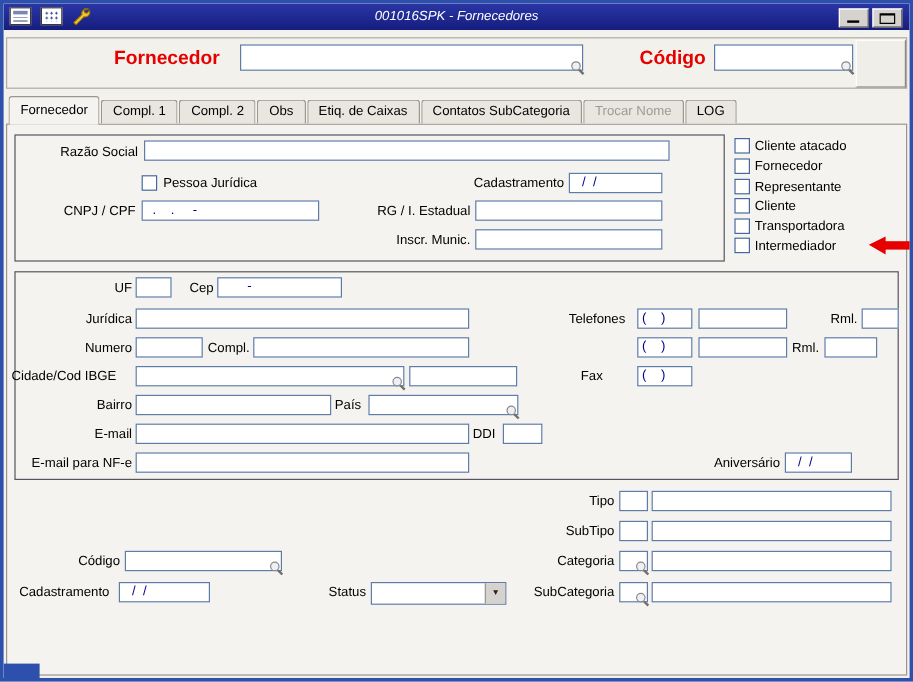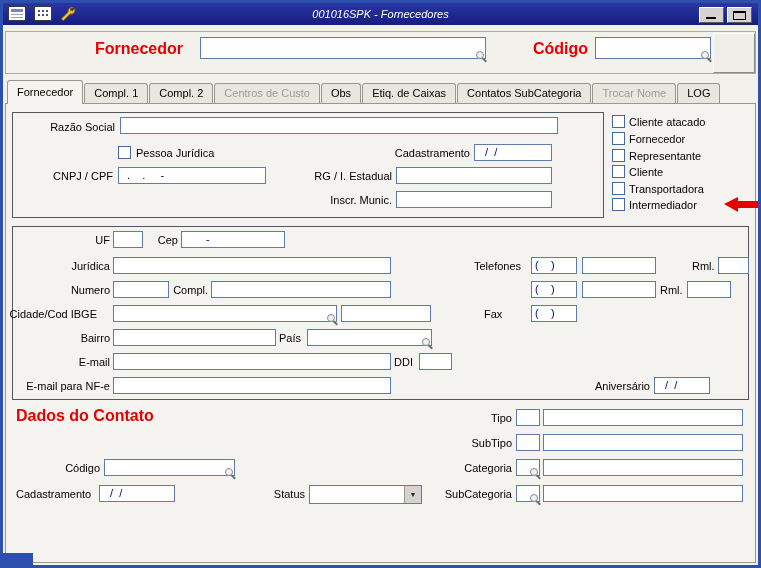--- a/index.html
+++ b/index.html
@@ -105,21 +105,20 @@
   <div class="redh" style="left:530px;top:37px">Código</div>
   <div class="field field-lg" style="left:592px;top:34px;width:116px">
     <span class="lookup"></span>
   </div>
   <div class="header-btn"></div>
 
   <div class="tabs">
     <div class="tab active">Fornecedor</div>
     <div class="tab">Compl. 1</div>
     <div class="tab">Compl. 2</div>
-    <div class="tab disabled">Centros de Custo</div>
     <div class="tab">Obs</div>
     <div class="tab">Etiq. de Caixas</div>
     <div class="tab">Contatos SubCategoria</div>
     <div class="tab disabled">Trocar Nome</div>
     <div class="tab">LOG</div>
   </div>
 
   <div class="main-panel"></div>
 
   <div class="group" style="left:9px;top:109px;width:592px;height:106px"></div>
@@ -194,21 +193,20 @@
   <div class="lbl r" style="left:57px;top:353px;width:50px">E-mail</div>
   <div class="field" style="left:110px;top:350px;width:278px"></div>
   <div class="lbl" style="left:391px;top:353px">DDI</div>
   <div class="field" style="left:416px;top:350px;width:33px"></div>
 
   <div class="lbl r" style="left:11px;top:377px;width:96px">E-mail para NF-e</div>
   <div class="field" style="left:110px;top:374px;width:278px"></div>
   <div class="lbl r" style="left:585px;top:377px;width:62px">Aniversário</div>
   <div class="field pad10" style="left:651px;top:374px;width:56px">/  /</div>
 
-  <div class="redh" style="left:13px;top:404px">Dados do Contato</div>
 
   <div class="lbl r" style="left:475px;top:409px;width:34px">Tipo</div>
   <div class="field" style="left:513px;top:406px;width:24px"></div>
   <div class="field" style="left:540px;top:406px;width:200px"></div>
 
   <div class="lbl r" style="left:457px;top:434px;width:52px">SubTipo</div>
   <div class="field" style="left:513px;top:431px;width:24px"></div>
   <div class="field" style="left:540px;top:431px;width:200px"></div>
 
   <div class="lbl r" style="left:55px;top:459px;width:42px">Código</div>

